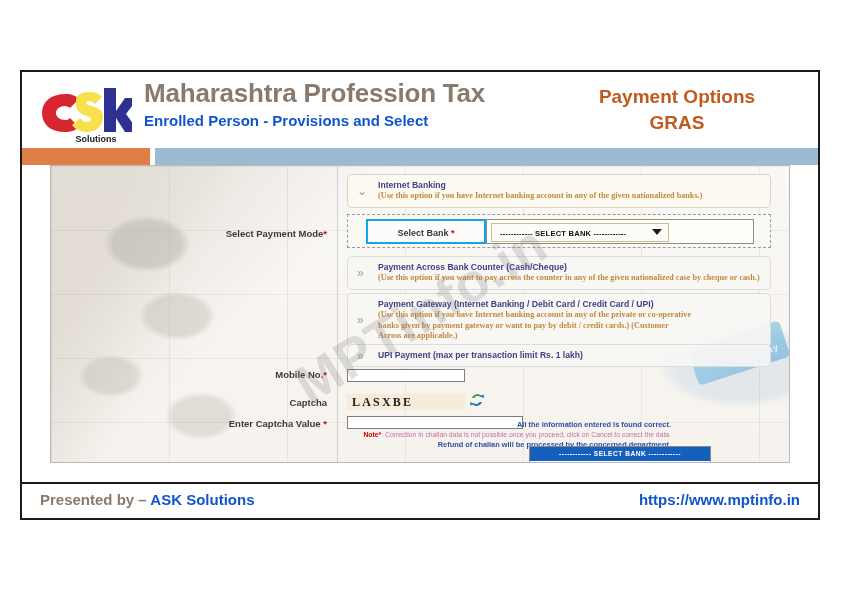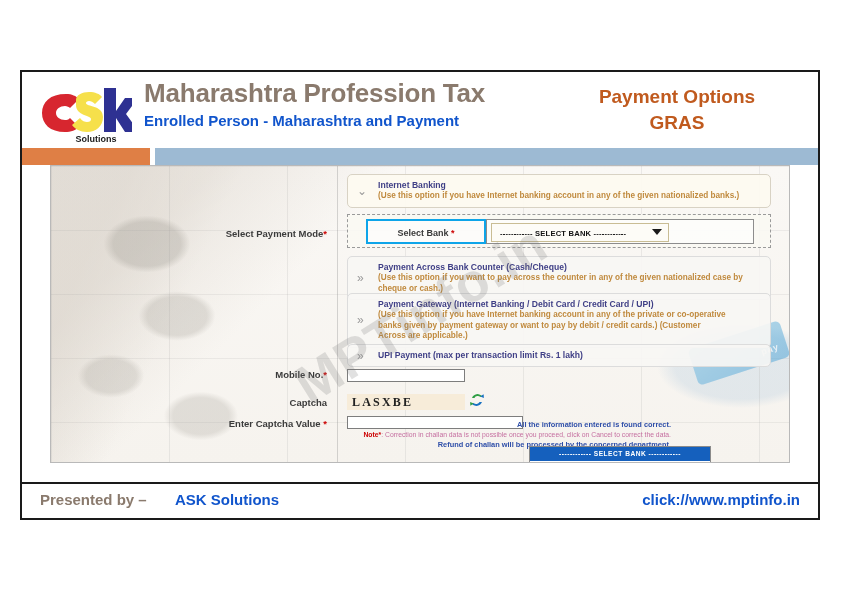--- a/index.html
+++ b/index.html
@@ -100,21 +100,21 @@
     position:absolute;left:296px;width:424px;
     border:1px solid #d8d2c4;border-radius:5px;
     background:rgba(253,250,240,.94);
     box-sizing:border-box;padding:5px 8px 5px 30px;
   }
   .opt .chev{
     position:absolute;left:9px;top:50%;transform:translateY(-50%);
     color:#9b9b9b;font-size:12px;line-height:1;
   }
   .opt-title{font-size:8.6px;font-weight:bold;color:#3f3f86;line-height:11px;}
-  .opt-desc{font-size:8.2px;font-weight:bold;color:#c08a3e;line-height:10.5px;}
+  .opt-desc{font-size:8.2px;font-weight:bold;color:#c08a3e;line-height:10.5px;font-family:Liberation Serif, serif;}
 
   .opt.plain{background:rgba(247,246,244,.92);border-color:#dcdcdc;}
 
   
   .bankbox{
     position:absolute;left:296px;top:48px;width:424px;height:34px;
     border:1px dashed #9a9a9a;background:rgba(250,248,243,.9);
     box-sizing:border-box;
   }
   .bank-label-cell{
@@ -204,21 +204,21 @@
 
   
   .footer{
     position:absolute;left:0;bottom:0;width:100%;height:36px;
     border-top:2px solid #1a1a1a;background:#fff;box-sizing:border-box;
   }
   .foot-left{
     position:absolute;left:18px;top:7px;font-size:15px;font-weight:bold;
     color:#8a7a6d;white-space:nowrap;
   }
-  .foot-left .brand{color:#1155cc;margin-left:24px;}
+  .foot-left .brand{color:#1155cc;}
   .foot-right{
     position:absolute;right:18px;top:7px;font-size:15px;font-weight:bold;
     color:#1155cc;white-space:nowrap;
   }
 </style>
 </head>
 <body>
 
 <div class="slide">
 
@@ -226,21 +226,21 @@
     <div class="logo">
       <svg width="96" height="62" viewBox="0 0 96 62">
         <path d="M30 12 C14 12 6 20 6 31 C6 42 14 50 29 50 C35 50 40 48 43 45 L34 36 C32 38 31 38 29 38 C24 38 20 35 20 31 C20 27 24 24 29 24 C31 24 33 25 34 26 L43 17 C40 14 36 12 30 12 Z" fill="#d7262f"></path>
         <path d="M40 18 C40 13 46 10 53 10 C59 10 64 12 66 15 L59 22 C57 20 55 19 53 19 C51 19 50 20 50 21 C50 25 67 23 67 35 C67 44 60 50 51 50 C44 50 39 47 36 43 L44 36 C46 39 49 40 51 40 C54 40 55 39 55 37 C55 33 40 34 40 23 Z" fill="#f6e04b"></path>
         <path d="M68 6 h12 v23 l9 -13 h13 l-12 16 l13 18 h-14 l-9 -14 v14 h-12 z" fill="#2e3192"></path>
         <text x="60" y="60" font-family="Liberation Sans, sans-serif" font-size="9" font-weight="bold" fill="#1a1a1a" text-anchor="middle">Solutions</text>
       </svg>
     </div>
     <div class="title-block">
       <div class="main-title">Maharashtra Profession Tax</div>
-      <div class="sub-title">Enrolled Person - Maharashtra and Payment</div>
+      <div class="sub-title">Enrolled Person - Provisions and Select</div>
     </div>
     <div class="gras-block">
       <div class="gras-line">Payment Options</div>
       <div class="gras-line">GRAS</div>
     </div>
   </div>
 
   <div class="divider">
     <div class="orange"></div>
     <div class="blue"></div>
@@ -336,16 +336,16 @@
 
     <div class="watermark">
       <span>MPTinfo.in</span>
     </div>
   </div>
 
   <div class="footer">
     <div class="foot-left">
       <span>Presented by – </span><span class="brand">ASK Solutions</span>
     </div>
-    <div class="foot-right">click://www.mptinfo.in</div>
+    <div class="foot-right">https://www.mptinfo.in</div>
   </div>
 
 </div>
 
 </body></html>

